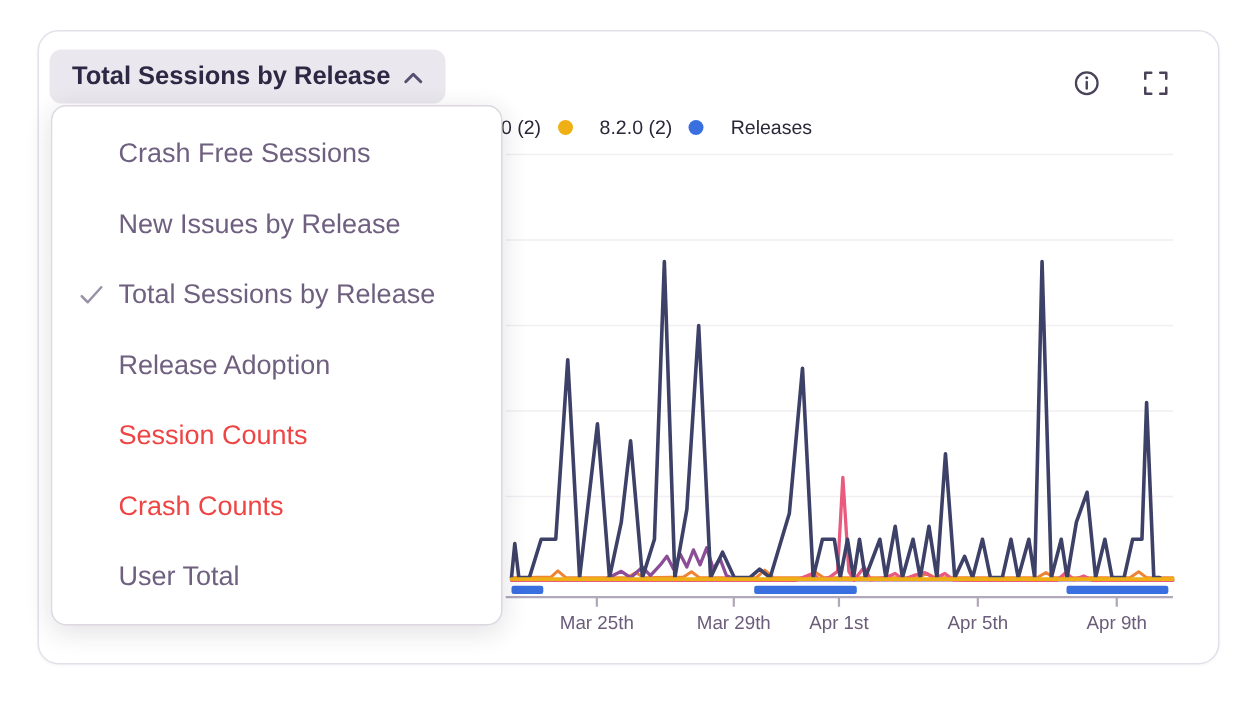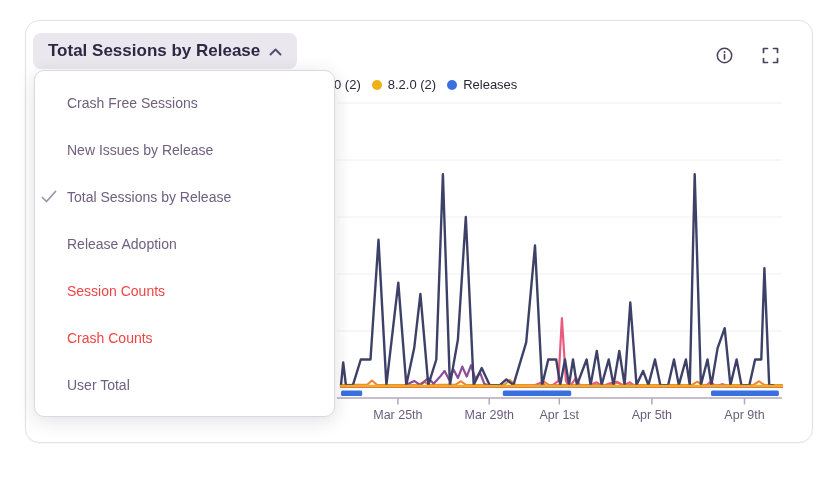--- a/index.html
+++ b/index.html
@@ -24,31 +24,31 @@
   .header-icons {
     position:absolute; right:33px; top:26px; display:flex; gap:29px; z-index:2;
   }
   .hicon { width:17px; height:17px; cursor:pointer; color:#494259; }
   .hicon svg { display:block; width:100%; height:100%; }
   .legend {
     position:absolute; left:308px; top:51px; height:20px; z-index:1;
     display:flex; align-items:flex-end; gap:11px;
     font-size:13px; color:#2b2738; white-space:nowrap;
   }
-  .legend-item { display:flex; align-items:center; gap:6px; cursor:pointer; }
+  .legend-item { display:flex; align-items:center; gap:18px; cursor:pointer; }
   .legend-dot { width:10px; height:10px; border-radius:50%; display:inline-block; }
   .chart-wrap { position:absolute; left:311px; top:76px; width:446px; height:330px; z-index:1;text-align:right; }
   .dropdown {
     position:absolute; left:34px; top:70px; width:301px; box-sizing:border-box;
     background:#fff; border:1px solid #dcd7e1; border-radius:10px;
     box-shadow:0 4px 18px rgba(45,35,60,.14); padding:8px 0; z-index:10;
   }
   .menu-item {
-    height:47px; display:flex; align-items:center; padding:0 14px 0 6px;
-    font-size:14px; color:#6f6080; cursor:pointer; background:#fff;
+    height:47px; display:flex; align-items:center; padding:0 14px 0 18px;
+    font-size:18px; color:#6f6080; cursor:pointer; background:#fff;
   }
   .menu-item.dark { color:#ef4444; }
   .menu-item .check { width:26px; flex:0 0 26px; display:flex; align-items:center; }
   .menu-item .check svg { display:block; }
 </style>
 </head>
 <body>
 
 <div class="card">
 

